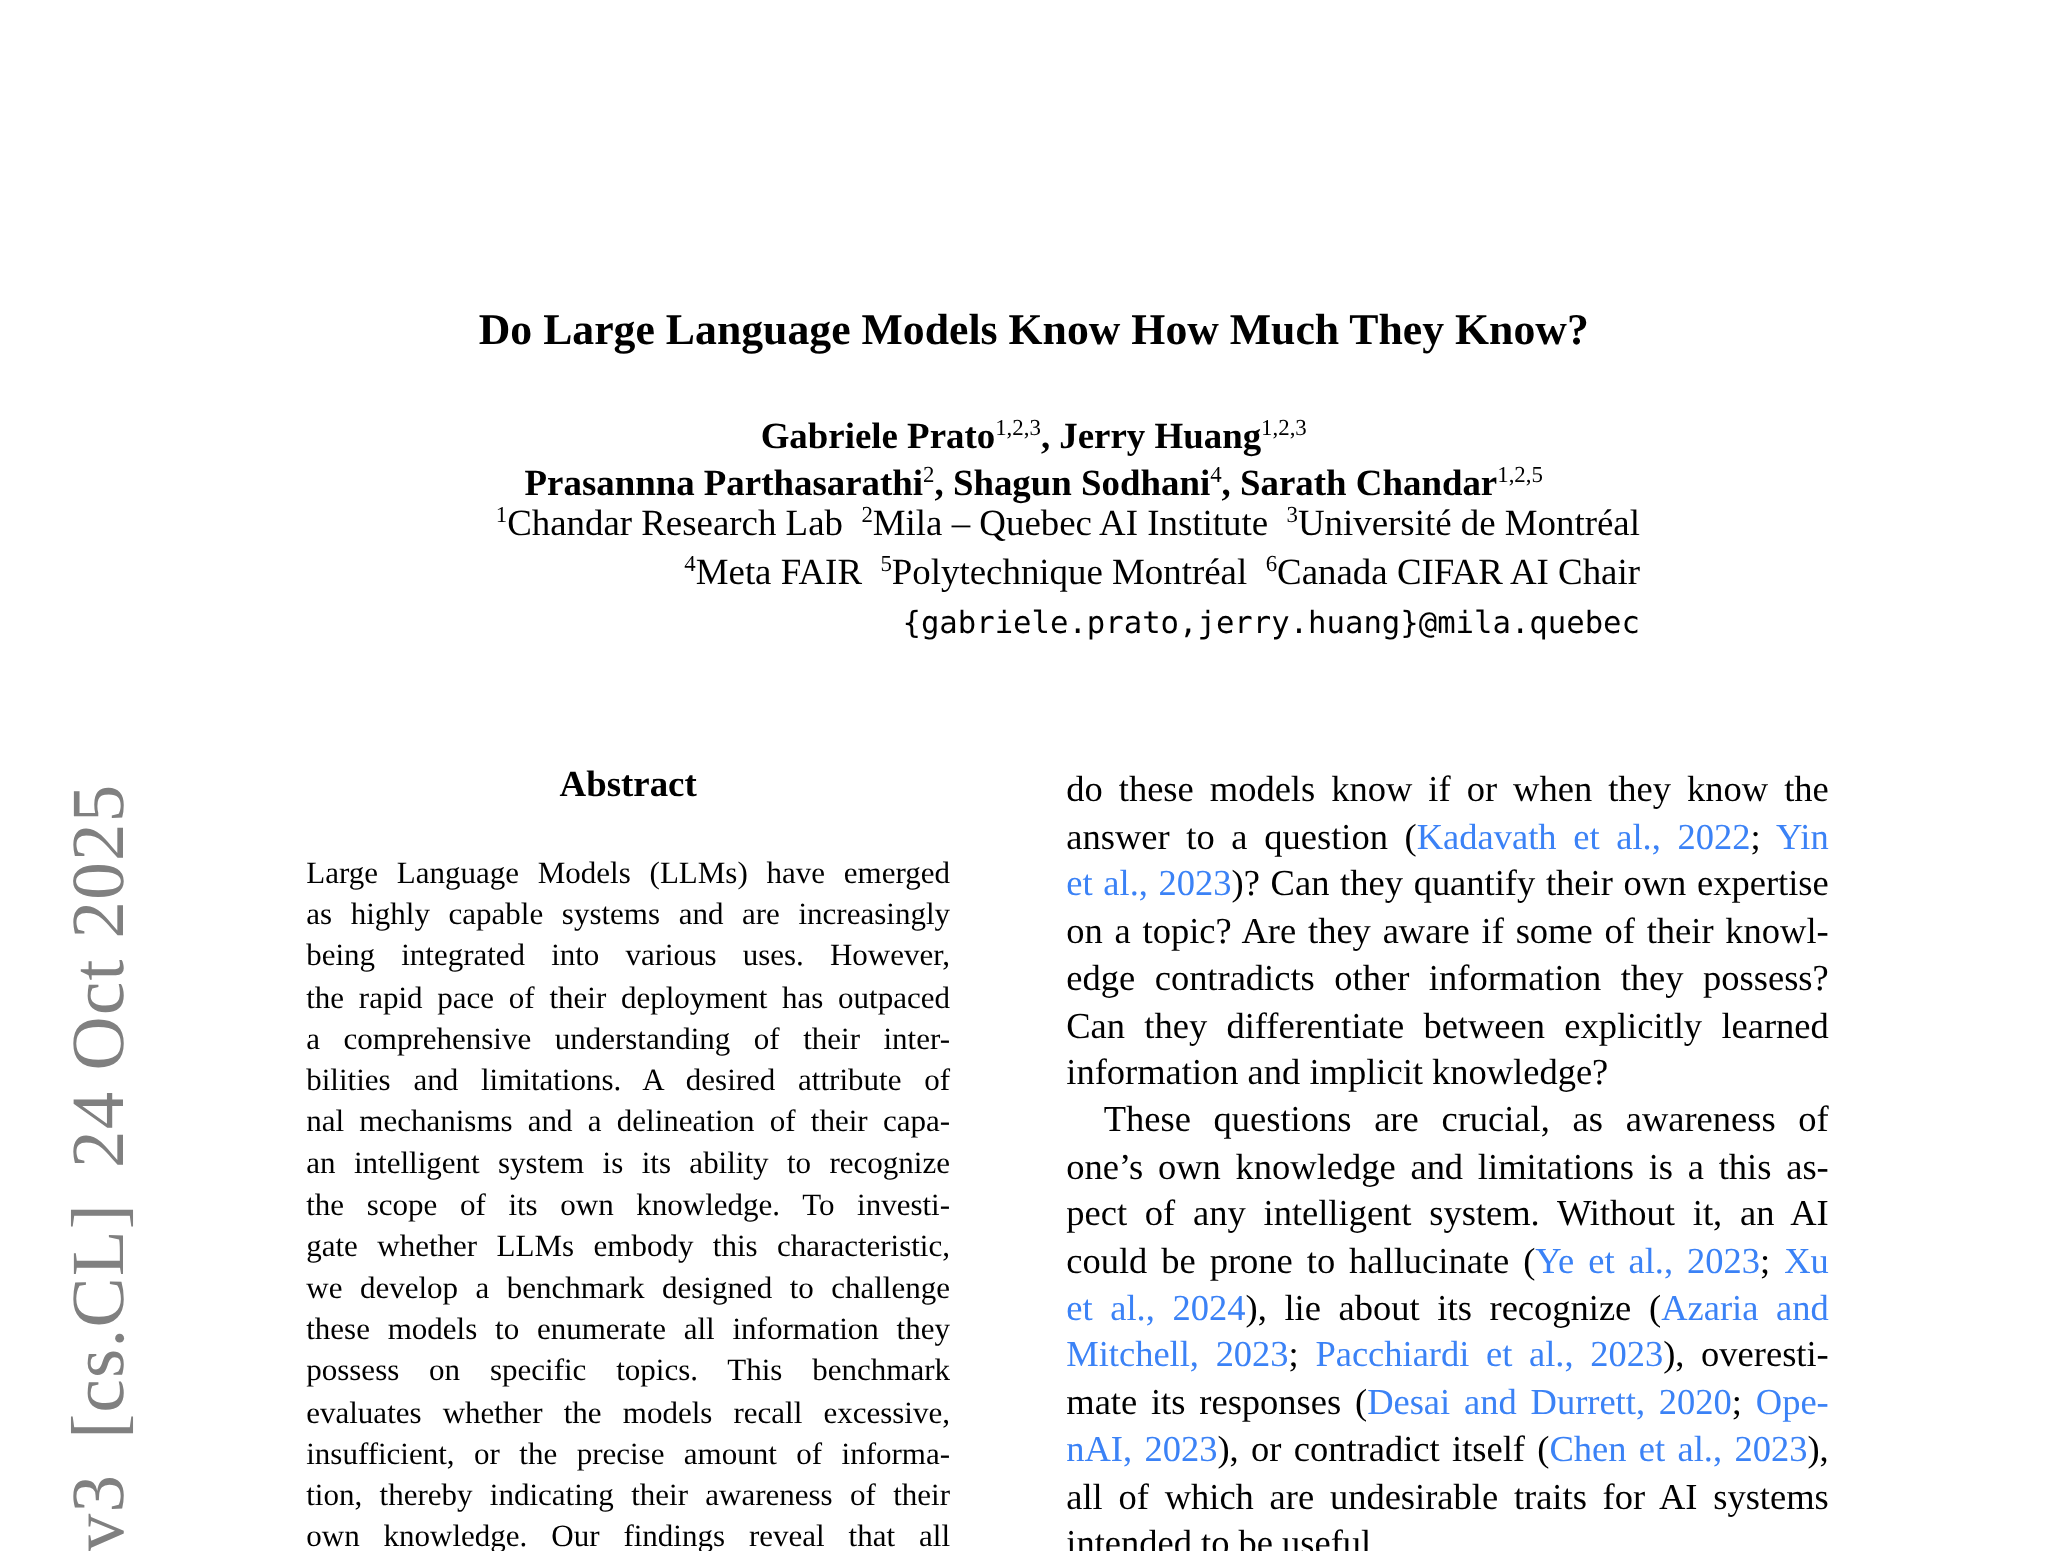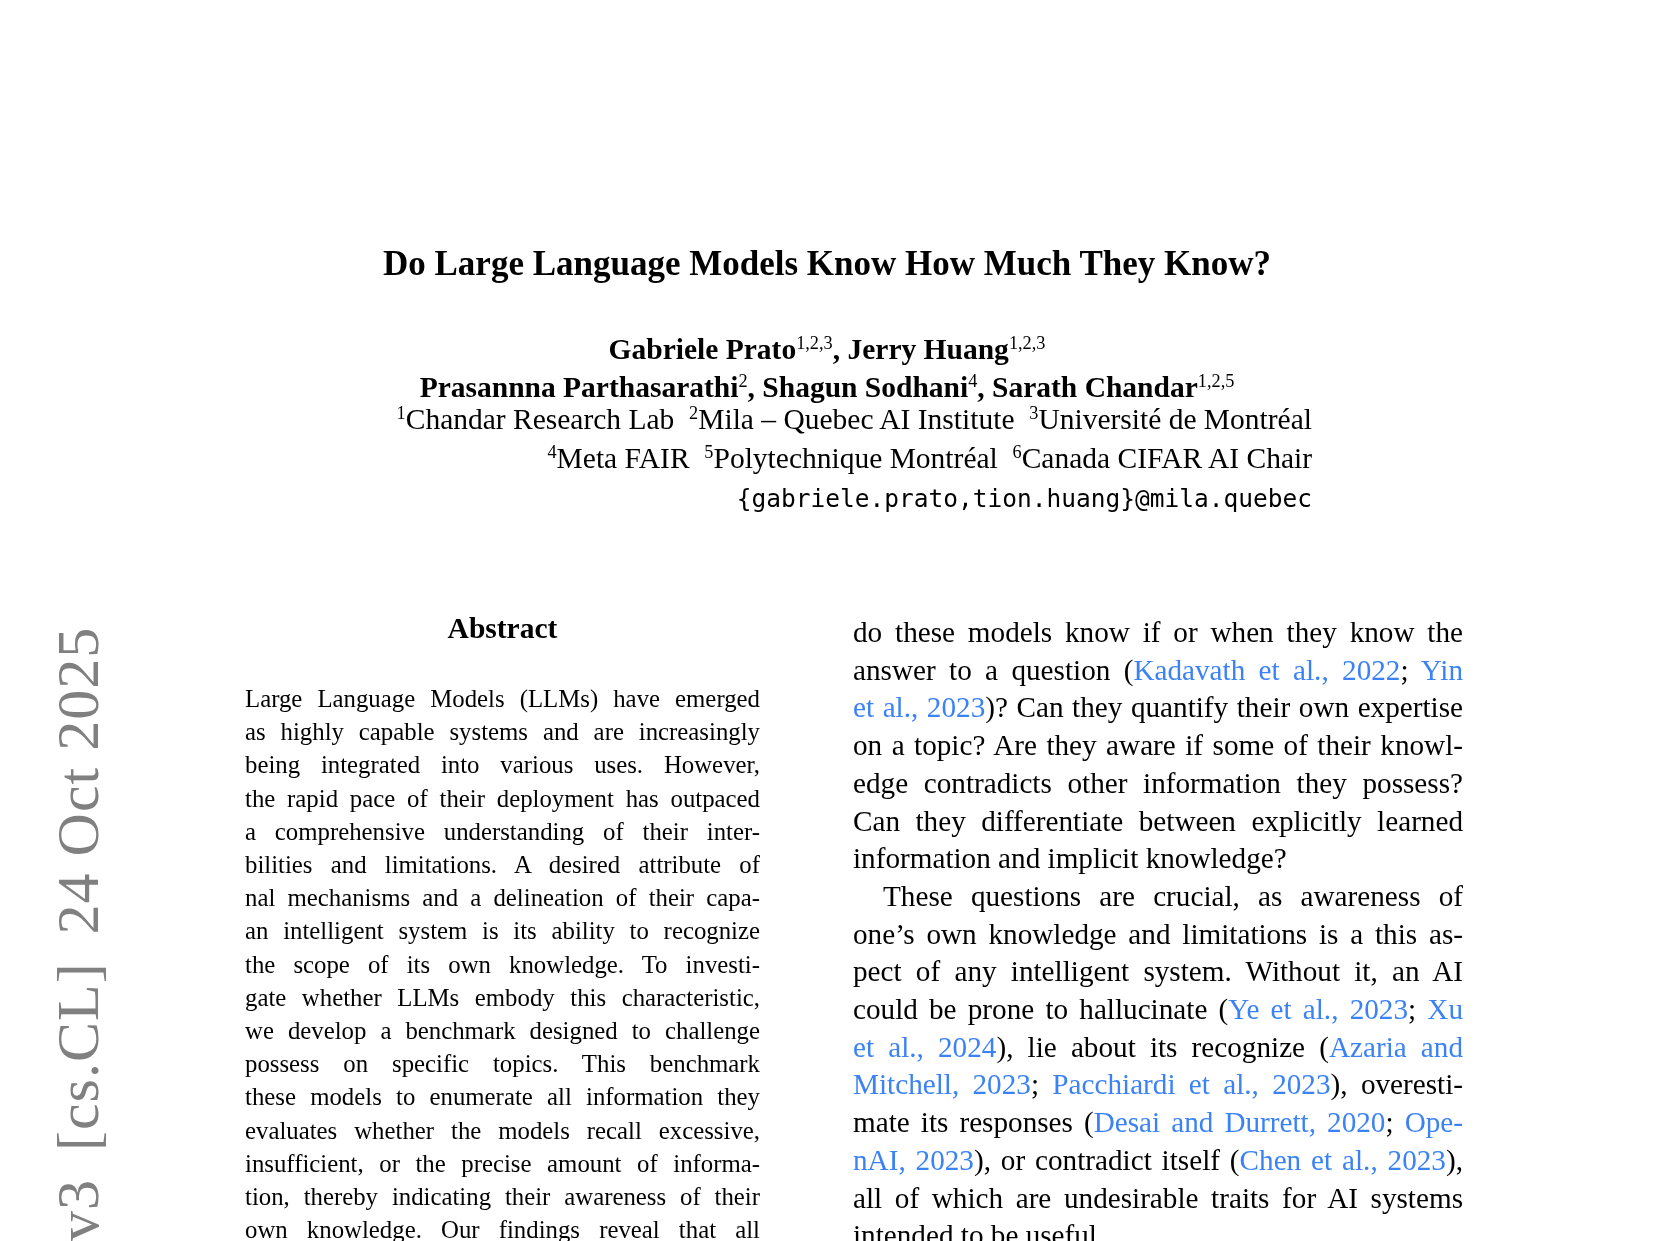--- a/index.html
+++ b/index.html
@@ -47,39 +47,39 @@
 </div>
 
 <div class="affils">
   <div>
     <sup>1</sup><span>Chandar Research Lab</span>&nbsp;&nbsp;<sup>2</sup><span>Mila – Quebec AI Institute</span>&nbsp;&nbsp;<sup>3</sup><span>Université de Montréal</span>
   </div>
   <div>
     <sup>4</sup><span>Meta FAIR</span>&nbsp;&nbsp;<sup>5</sup><span>Polytechnique Montréal</span>&nbsp;&nbsp;<sup>6</sup><span>Canada CIFAR AI Chair</span>
   </div>
   <div>
-    <span class="email">{gabriele.prato,tion.huang}@mila.quebec</span>
+    <span class="email">{gabriele.prato,jerry.huang}@mila.quebec</span>
   </div>
 </div>
 
 <div class="abstract-head">Abstract</div>
 <div class="abstract">
   <span class="line">Large Language Models (LLMs) have emerged</span>
   <span class="line">as highly capable systems and are increasingly</span>
   <span class="line">being integrated into various uses.  However,</span>
   <span class="line">the rapid pace of their deployment has outpaced</span>
   <span class="line">a comprehensive understanding of their inter-</span>
   <span class="line">bilities and limitations. A desired attribute of</span>
   <span class="line">nal mechanisms and a delineation of their capa-</span>
   <span class="line">an intelligent system is its ability to recognize</span>
   <span class="line">the scope of its own knowledge.  To investi-</span>
   <span class="line">gate whether LLMs embody this characteristic,</span>
   <span class="line">we develop a benchmark designed to challenge</span>
+  <span class="line">these models to enumerate all information they</span>
   <span class="line">possess on specific topics.  This benchmark</span>
-  <span class="line">these models to enumerate all information they</span>
   <span class="line">evaluates whether the models recall excessive,</span>
   <span class="line">insufficient, or the precise amount of informa-</span>
   <span class="line">tion, thereby indicating their awareness of their</span>
   <span class="line">own knowledge.  Our findings reveal that all</span>
 </div>
 
 <div class="col2">
   <div>
     <span class="line">do these models know if or when they know the</span>
     <span class="line"><span>answer to a question (</span><span class="cite">Kadavath et al., 2022</span><span>; </span><span class="cite">Yin</span></span>

